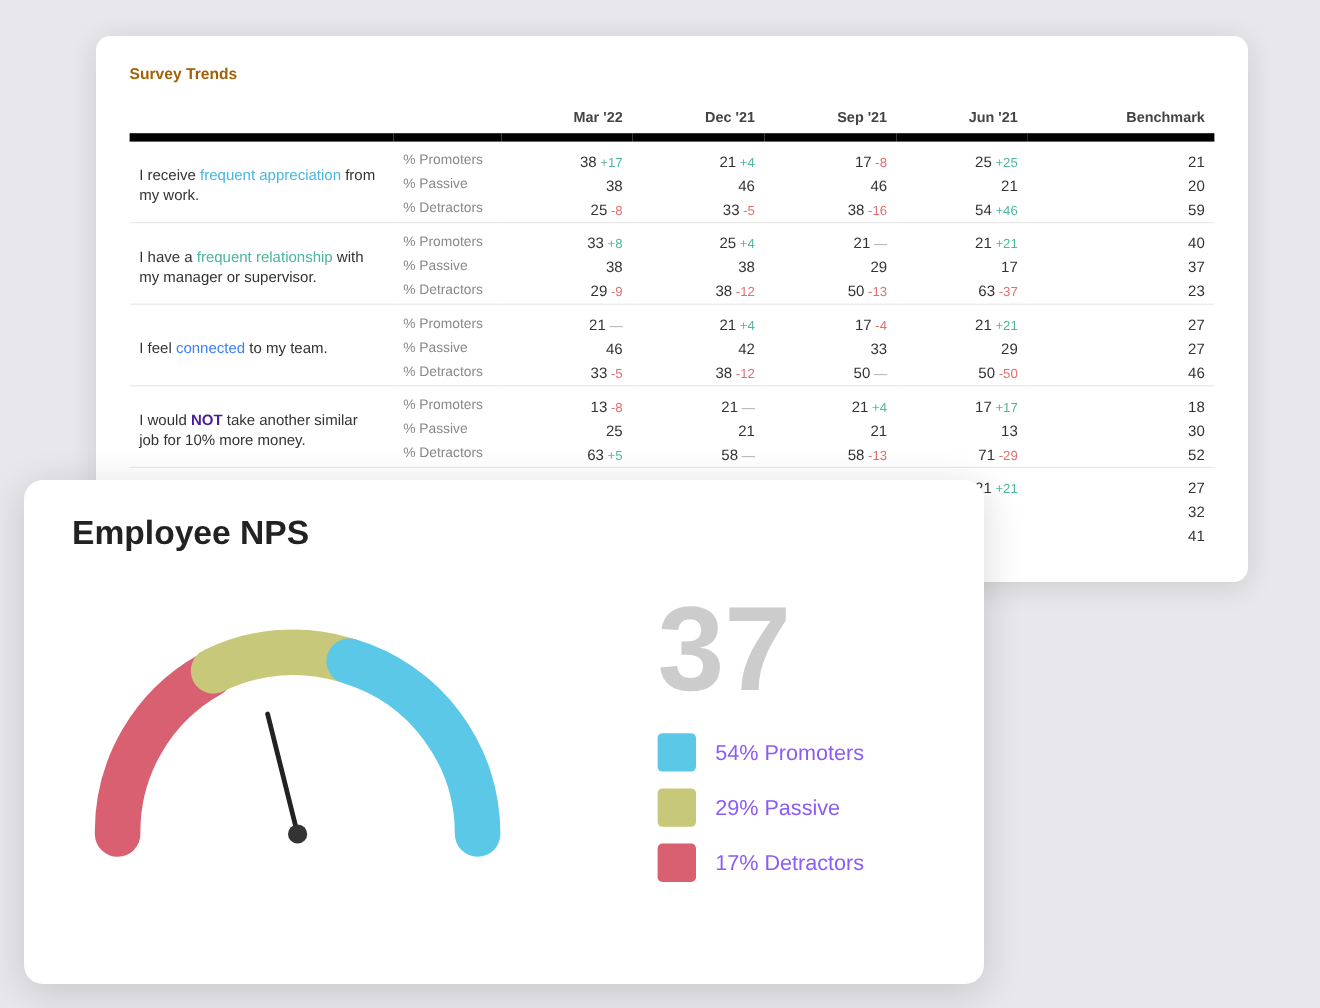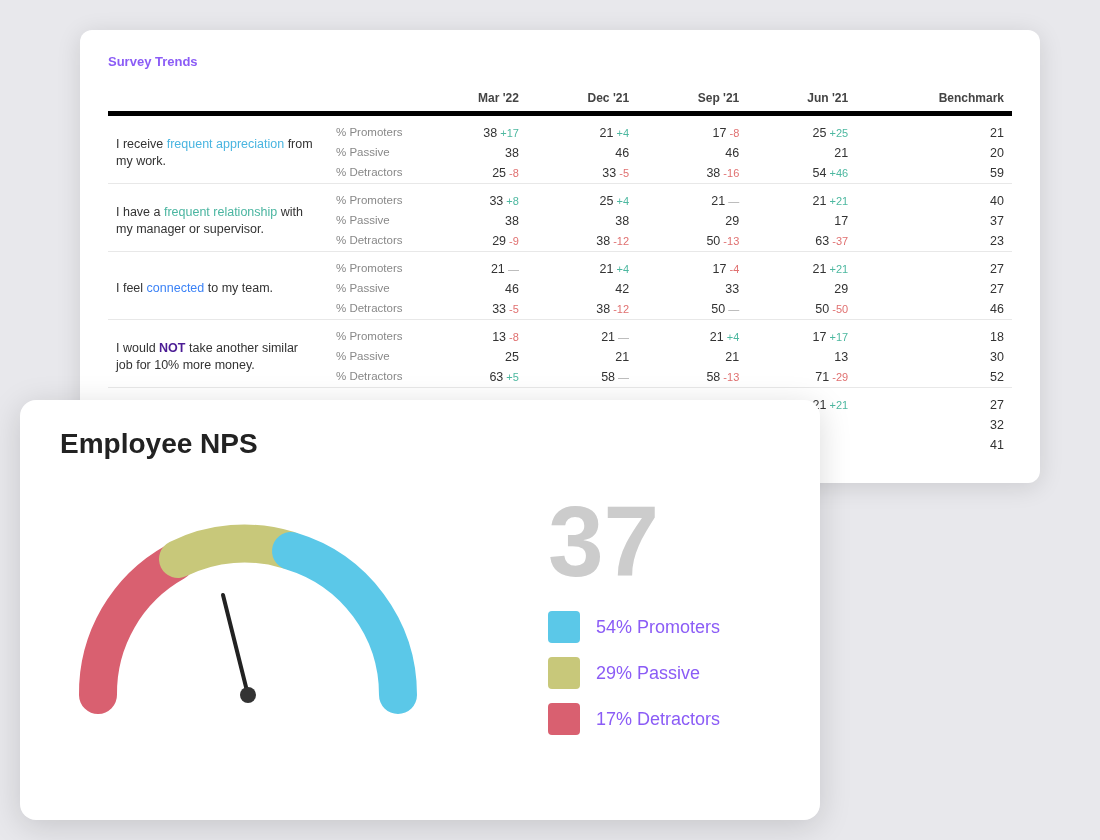--- a/index.html
+++ b/index.html
@@ -20,36 +20,36 @@
       width: 960px;
       background: #fff;
       border-radius: 12px;
       box-shadow: 0 4px 24px rgba(0,0,0,0.12);
       padding: 24px 28px 28px;
     }
 
     .survey-title {
       font-size: 13px;
       font-weight: 600;
-      color: #8b5cf6;
+      color: #a16207;
       margin-bottom: 16px;
     }
 
     .survey-table {
       width: 100%;
       border-collapse: collapse;
       font-size: 12.5px;
     }
 
     .survey-table th {
       text-align: right;
       font-weight: 600;
       color: #444;
       padding: 6px 8px;
-      border-bottom: 5px solid #000000;
+      border-bottom: 7px solid #000000;
       font-size: 12px;
     }
 
     .survey-table th.question-col {
       text-align: left;
       width: 220px;
     }
 
     .survey-table th.metric-col {
       text-align: left;

